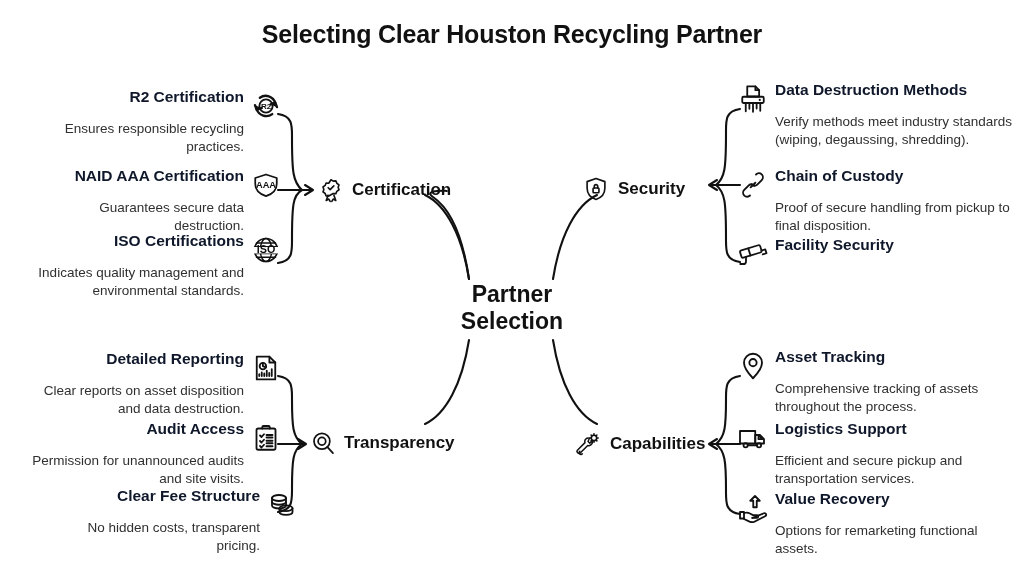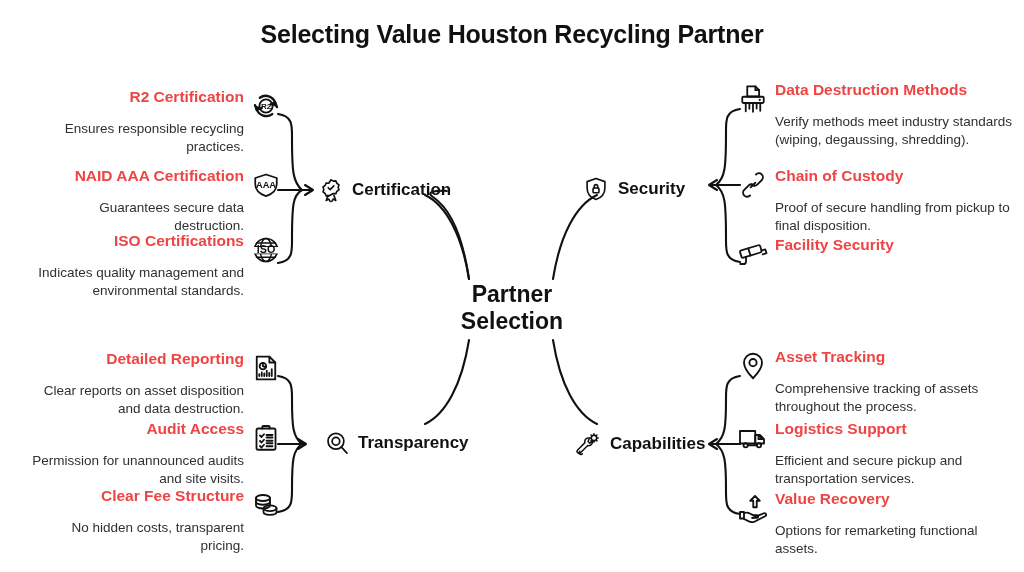--- a/index.html
+++ b/index.html
@@ -25,28 +25,28 @@
     font-size:23px;font-weight:bold;line-height:1.18;color:#111;
   }
 
   
   .branch{position:absolute;display:flex;align-items:center;gap:8px;}
   .branch .blabel{font-size:17px;font-weight:bold;color:#111;white-space:nowrap;}
   .branch .bicon{width:26px;height:26px;display:block;flex:0 0 26px;}
 
   #node-certification{left:318px;top:177px;}
   #node-security{left:583px;top:176px;gap:9px;}
-  #node-transparency{left:324px;top:430px;}
+  #node-transparency{left:310px;top:430px;}
   #node-capabilities{left:576px;top:431px;}
 
   
   .leaf{position:absolute;display:flex;align-items:flex-start;}
   .leaf .licon{width:30px;height:30px;flex:0 0 30px;display:block;}
   .leaf .ltext{display:flex;flex-direction:column;}
-  .leaf .lhead{font-size:15.5px;font-weight:bold;color:#ef4444;line-height:1.18;}
+  .leaf .lhead{font-size:15.5px;font-weight:bold;color:#0f172a;line-height:1.18;}
   .leaf .ldesc{font-size:13.5px;color:#303030;line-height:1.28;margin-top:14px;}
 
   
   .leaf.left{flex-direction:row;}
   .leaf.left .ltext{align-items:flex-end;text-align:right;margin-right:7px;}
   .leaf.left .licon{margin-top:3px;}
 
   
   .leaf.right .ltext{align-items:flex-start;text-align:left;margin-left:7px;}
   .leaf.right .licon{margin-top:3px;}
@@ -56,21 +56,21 @@
   #leaf-r2 .ltext{width:215px;}
   #leaf-naid{left:0px;top:167px;width:281px;justify-content:flex-end;}
   #leaf-naid .ltext{width:215px;}
   #leaf-iso{left:0px;top:232px;width:281px;justify-content:flex-end;}
   #leaf-iso .ltext{width:215px;}
 
   #leaf-reporting{left:0px;top:350px;width:281px;justify-content:flex-end;}
   #leaf-reporting .ltext{width:215px;}
   #leaf-audit{left:0px;top:420px;width:281px;justify-content:flex-end;}
   #leaf-audit .ltext{width:215px;}
-  #leaf-fee{left:0px;top:487px;width:281px;justify-content:flex-end;}
+  #leaf-fee{left:0px;top:487px;width:281px;justify-content:flex-end;padding-left:16px;}
   #leaf-fee .ltext{width:215px;}
 
   
   #leaf-ddm{left:738px;top:81px;width:286px;}
   #leaf-ddm .ltext{width:240px;}
   #leaf-coc{left:738px;top:167px;width:286px;}
   #leaf-coc .ltext{width:250px;}
   #leaf-fac{left:738px;top:236px;width:286px;}
   #leaf-fac .ltext{width:240px;}
 
@@ -117,21 +117,21 @@
       <path d="M 740 185 L 710 185"></path>
       <path d="M 717 180 L 709 185 L 717 190"></path>
 
       <path d="M 740 376 C 725 378 726 388 726 400 C 726 427 725 437 716 444"></path>
       <path d="M 740 514 C 725 512 726 502 726 490 C 726 461 725 451 716 444"></path>
       <path d="M 740 444 L 710 444"></path>
       <path d="M 717 439 L 709 444 L 717 449"></path>
     </g>
   </svg>
 
-  <div class="title">Selecting Value Houston Recycling Partner</div>
+  <div class="title">Selecting Clear Houston Recycling Partner</div>
 
   <div class="center-node">
     <div>Partner</div>
     <div>Selection</div>
   </div>
 
   <div class="branch" id="node-certification">
     <span class="bicon">
       <svg viewBox="0 0 24 24" width="26" height="26" fill="none" stroke="#111" stroke-width="1.5" stroke-linecap="round" stroke-linejoin="round">
         <path d="M12 2.6 l2.1 1.2 2.4-.2 .9 2.2 2 1.4-.8 2.3 .8 2.3-2 1.4-.9 2.2-2.4-.2L12 16.4l-2.1 1.2-2.4-.2-.9-2.2-2-1.4 .8-2.3-.8-2.3 2-1.4 .9-2.2 2.4 .2z"></path>

